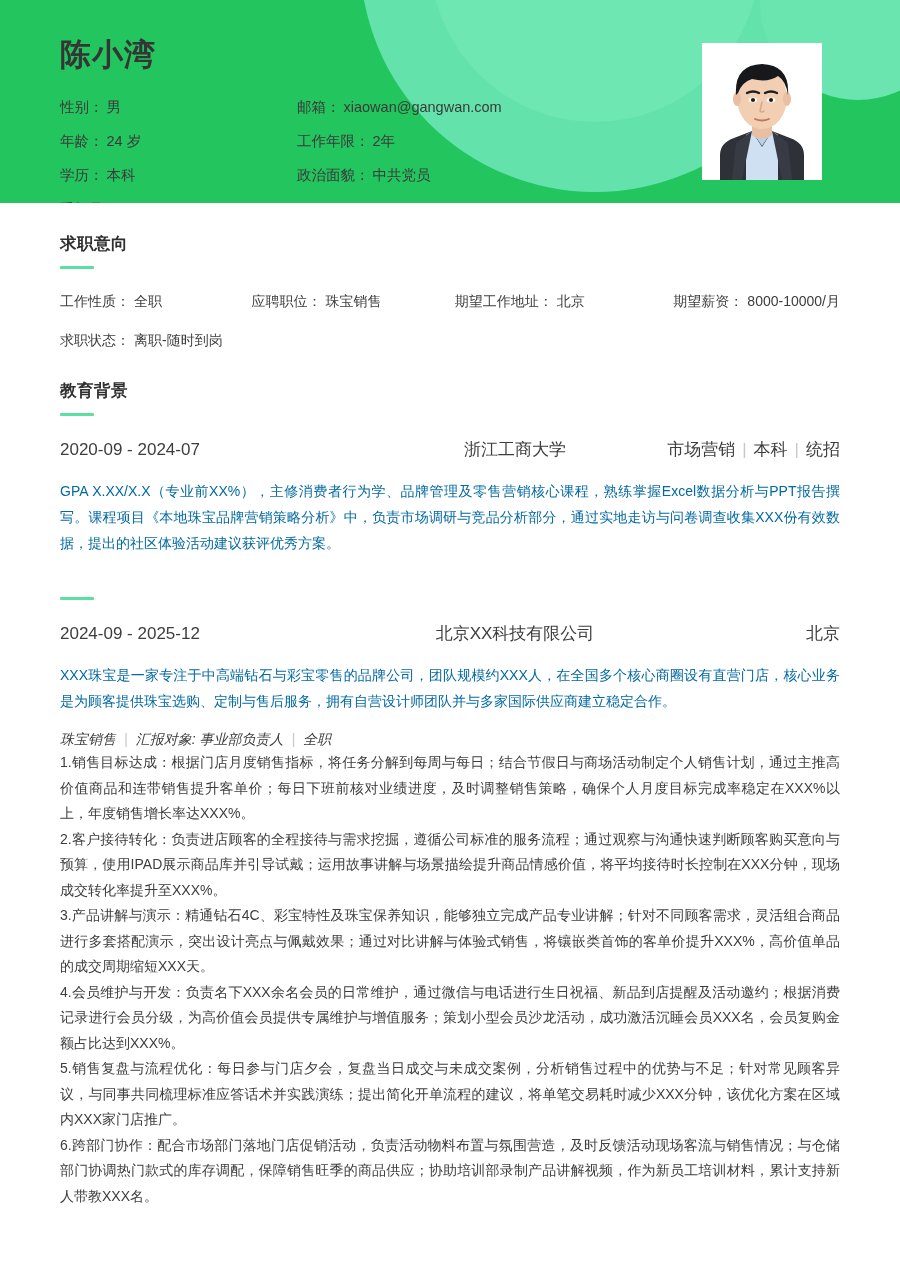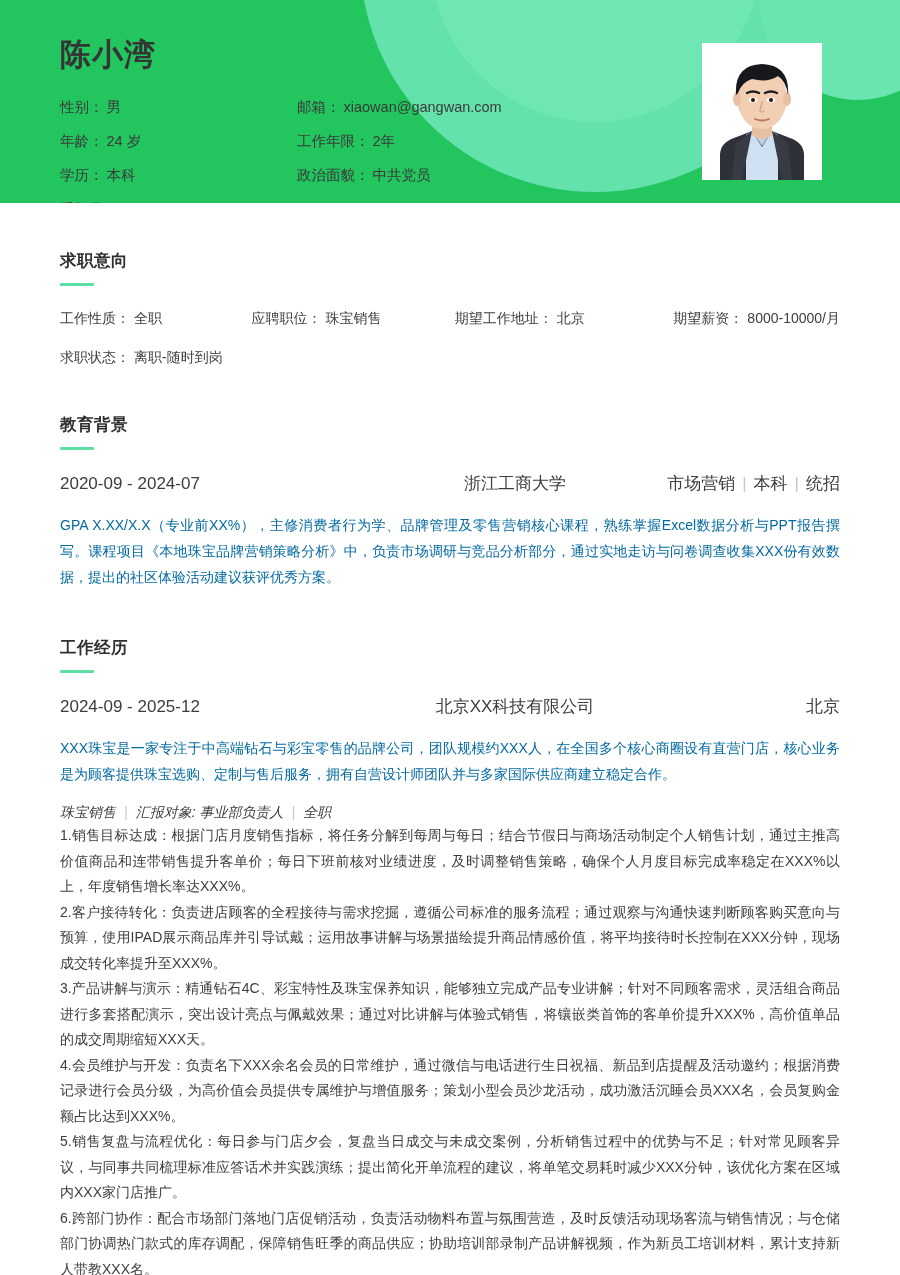--- a/index.html
+++ b/index.html
@@ -78,21 +78,21 @@
     width: 120px;
     height: 137px;
     z-index: 3;
     background: #f2f4f6;
     overflow: hidden;
   }
   .photo svg { display: block; width: 100%; height: 100%; }
 
   
   .content { padding: 0 60px 40px 60px; }
-  .section { padding-top: 47px; }
+  .section { padding-top: 30px; }
   .sec-title {
     font-size: 16.5px;
     font-weight: bold;
     color: #2f2f2f;
     letter-spacing: 0.5px;
   }
   .sec-rule {
     width: 34px;
     height: 3px;
     background: #5cdfa2;
@@ -275,21 +275,20 @@
         <div class="eh-mid">浙江工商大学</div>
         <div class="eh-right">
           <span>市场营销</span><span class="sep">|</span><span>本科</span><span class="sep">|</span><span>统招</span>
         </div>
       </div>
 
       <div class="para">GPA X.XX/X.X（专业前XX%），主修消费者行为学、品牌管理及零售营销核心课程，熟练掌握Excel数据分析与PPT报告撰写。课程项目《本地珠宝品牌营销策略分析》中，负责市场调研与竞品分析部分，通过实地走访与问卷调查收集XXX份有效数据，提出的社区体验活动建议获评优秀方案。</div>
     </div>
 
     <div class="section">
-      <div class="sec-title">工作经历</div>
       <div class="sec-rule"></div>
 
       <div class="entry-head">
         <div class="eh-date">2024-09 - 2025-12</div>
         <div class="eh-mid">北京XX科技有限公司</div>
         <div class="eh-right">北京</div>
       </div>
 
       <div class="para">XXX珠宝是一家专注于中高端钻石与彩宝零售的品牌公司，团队规模约XXX人，在全国多个核心商圈设有直营门店，核心业务是为顾客提供珠宝选购、定制与售后服务，拥有自营设计师团队并与多家国际供应商建立稳定合作。</div>
 

